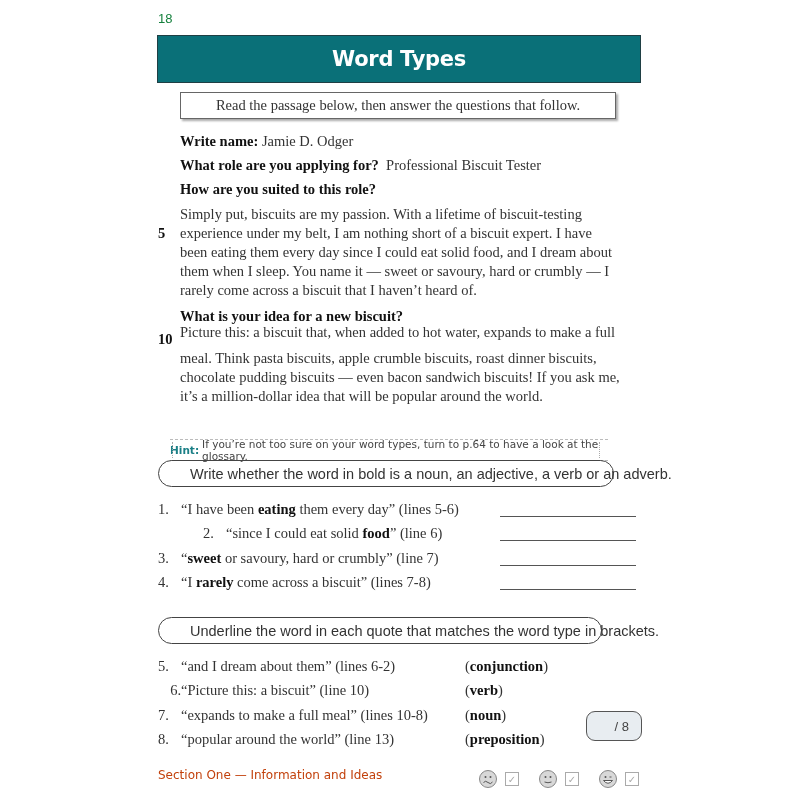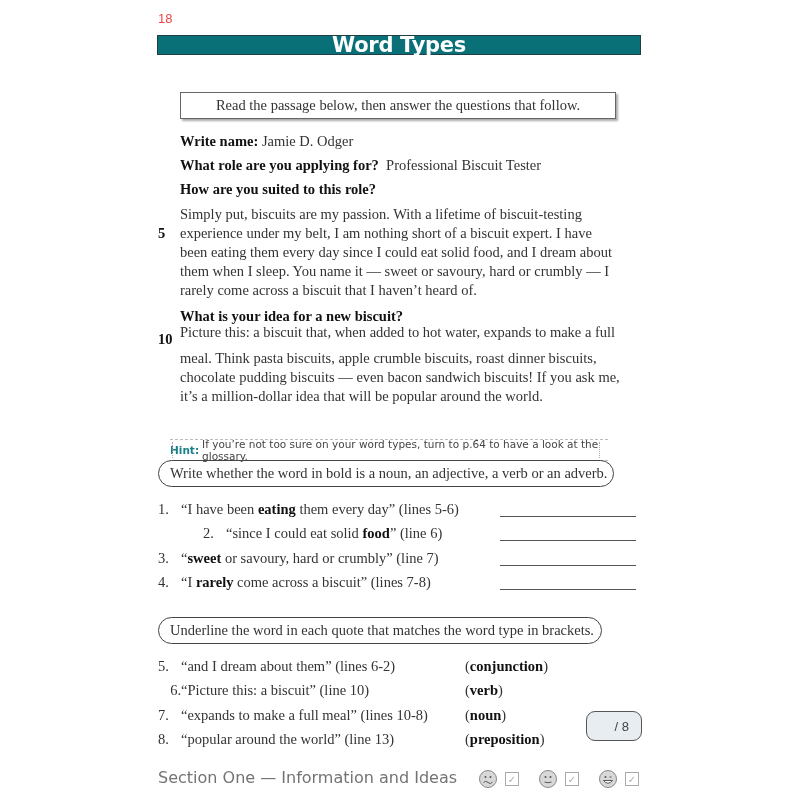--- a/index.html
+++ b/index.html
@@ -1,45 +1,45 @@
 <!DOCTYPE html>
 <html><head>
 <meta charset="utf-8">
 <style>
   html, body { margin: 0; padding: 0; background: #ffffff; }
   body { width: 800px; height: 800px; position: relative; overflow: hidden;
          font-family: "Liberation Sans", sans-serif; color: #333; }
   .abs { position: absolute; }
-  .page-num { left: 158px; top: 11px; font-size: 13px; color: #ef4444; font-family: "Liberation Sans", sans-serif; }
-  .title-bar { left: 157px; top: 35px; width: 484px; height: 20px; background: #0a7078;
+  .page-num { left: 158px; top: 11px; font-size: 13px; color: #15803d; font-family: "Liberation Sans", sans-serif; }
+  .title-bar { left: 157px; top: 35px; width: 484px; height: 48px; background: #0a7078;
                border: 1px solid #1f3f44; box-sizing: border-box; display: flex; align-items: center; justify-content: center; }
   .title-bar span { color: #fff; font-family: "DejaVu Sans", sans-serif; font-weight: bold; font-size: 21px; letter-spacing: -0.3px; }
   .instr-box { left: 180px; top: 92px; width: 436px; height: 27px; border: 1px solid #666; background: #fff;
                box-shadow: 2px 2px 2px #aaa; box-sizing: border-box; display: flex; align-items: center; justify-content: center; }
   .txt { font-size: 14.5px; color: #333; font-family: "Liberation Serif", serif; }
   .instr-box span { font-size: 14.5px; font-family: "Liberation Serif", serif; color: #333; }
   b { color: #111; }
   .line { left: 180px; white-space: nowrap; }
   .lineno { left: 158px; font-weight: bold; font-size: 14.5px; color: #111; font-family: "Liberation Serif", serif; }
   .hint { left: 170px; top: 439px; width: 438px; height: 22px; border-top: 1px dashed #bbb; border-bottom: 1px dashed #bbb;
           box-sizing: border-box; display: flex; align-items: center; justify-content: center; font-size: 10.5px; color: #444;
           font-family: "DejaVu Sans", sans-serif; }
   .hint .hint-label { color: #1a7f86; font-weight: bold; margin-right: 3px; }
   .hint .side { position: absolute; top: 2px; width: 6px; height: 16px; border-left: 1px dotted #aaa; }
   .rbox { left: 158px; height: 27px; border: 1px solid #444; border-radius: 14px; box-sizing: border-box;
           display: flex; align-items: center; padding-left: 11px; }
-  .rbox span { font-size: 14.5px; font-family: Liberation Serif, serif; color: #333; white-space: nowrap; }
+  .rbox span { font-size: 14.5px; font-family: Liberation Sans, sans-serif; color: #333; white-space: nowrap; margin-left: 20px; }
   .q { left: 158px; white-space: nowrap; font-size: 14.5px; font-family: "Liberation Serif", serif; color: #333; }
   .qnum { display: inline-block; width: 23px; }
   .answer-line { left: 500px; width: 136px; border-bottom: 1px solid #555; height: 0; }
   .wtype { left: 465px; font-size: 14.5px; font-family: "Liberation Serif", serif; color: #333; }
   .score { left: 586px; top: 711px; width: 56px; height: 30px; border: 1px solid #555; border-radius: 9px;
            background: #e8edf1; box-sizing: border-box; display: flex; align-items: center; justify-content: flex-end; padding-right: 12px; }
   .score span { font-size: 13px; color: #444; font-family: "Liberation Sans", sans-serif; }
-  .footer { left: 158px; top: 768px; font-size: 16px; color: #737373; font-family: "DejaVu Sans", sans-serif; }
+  .footer { left: 158px; top: 768px; font-size: 12px; color: #c2410c; font-family: "DejaVu Sans", sans-serif; }
   .check { width: 14px; height: 14px; border: 1px solid #aaa; box-sizing: border-box; top: 772px; display: flex; align-items: center; justify-content: center; font-size: 10px; color: #aaa; }
 </style>
 </head>
 <body>
 
 <div class="abs page-num">18</div>
 
 <div class="abs title-bar">
   <span>Word Types</span>
 </div>

